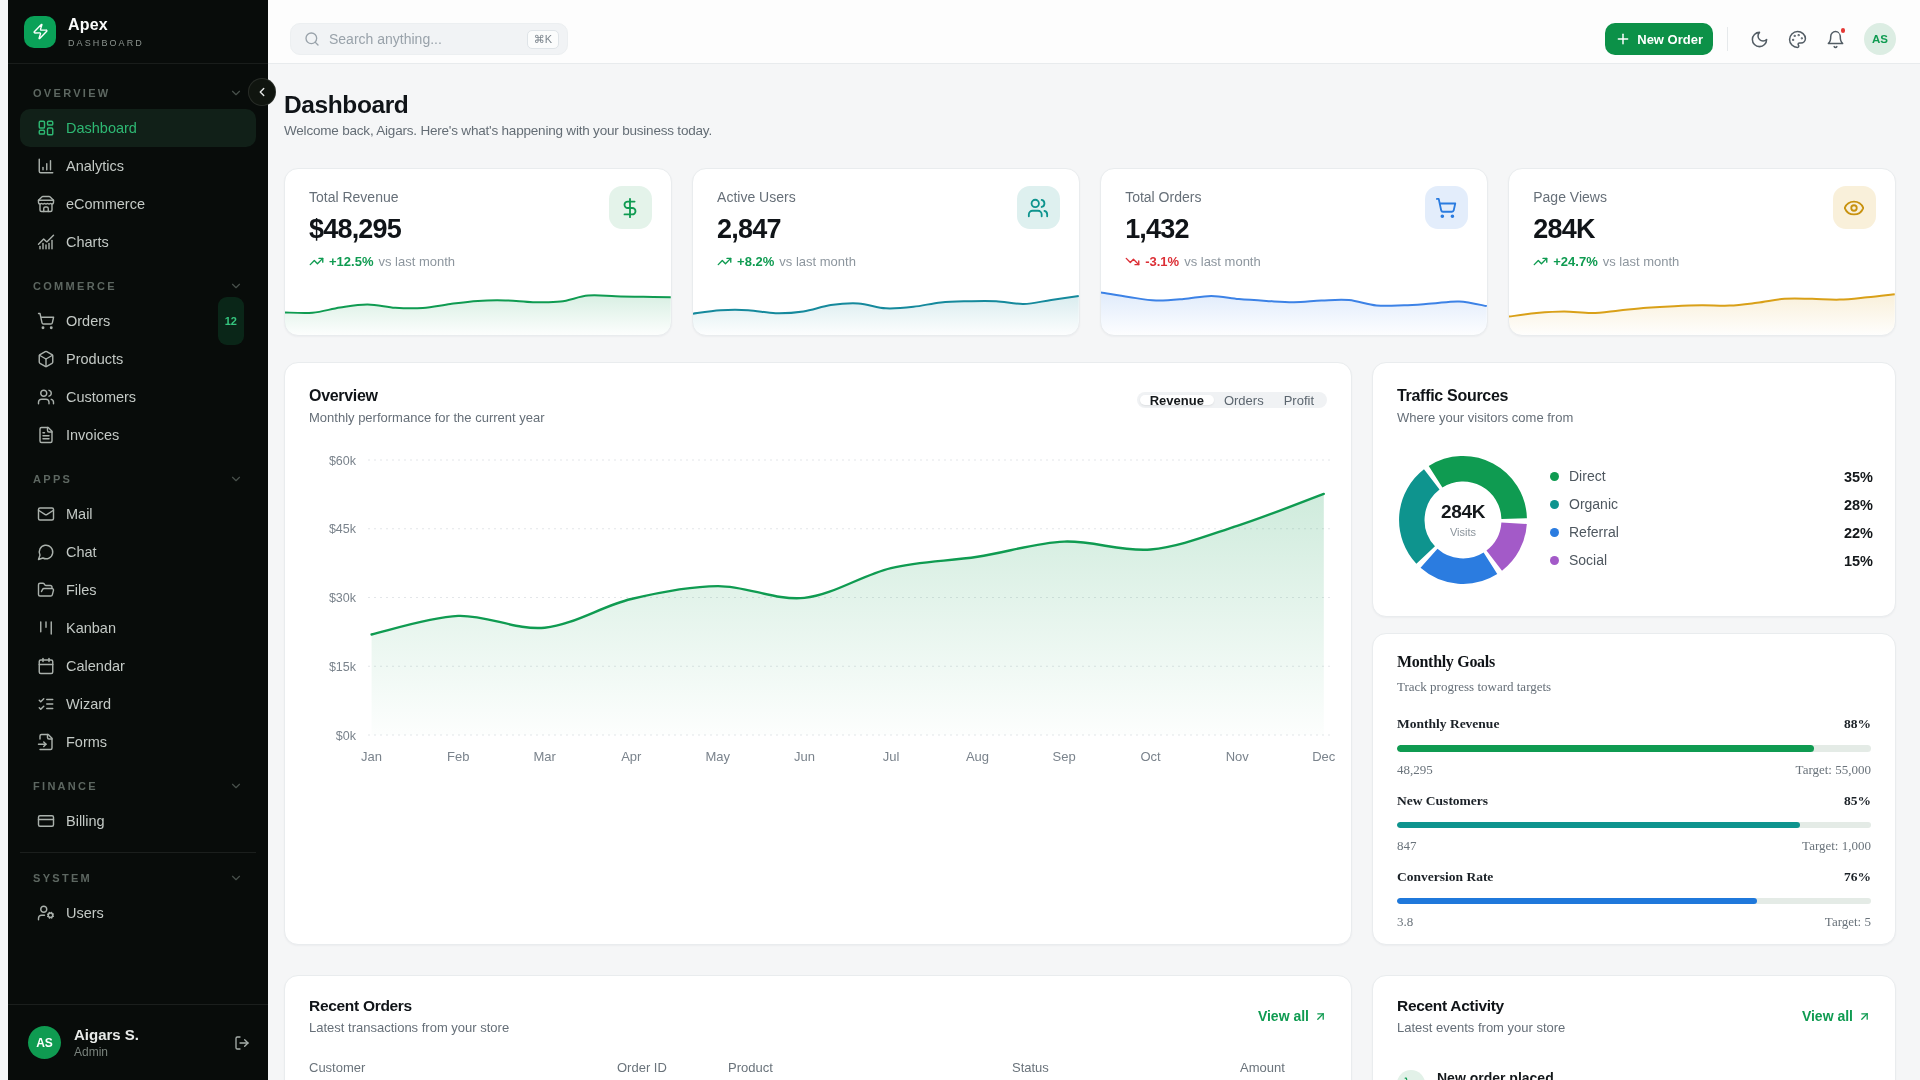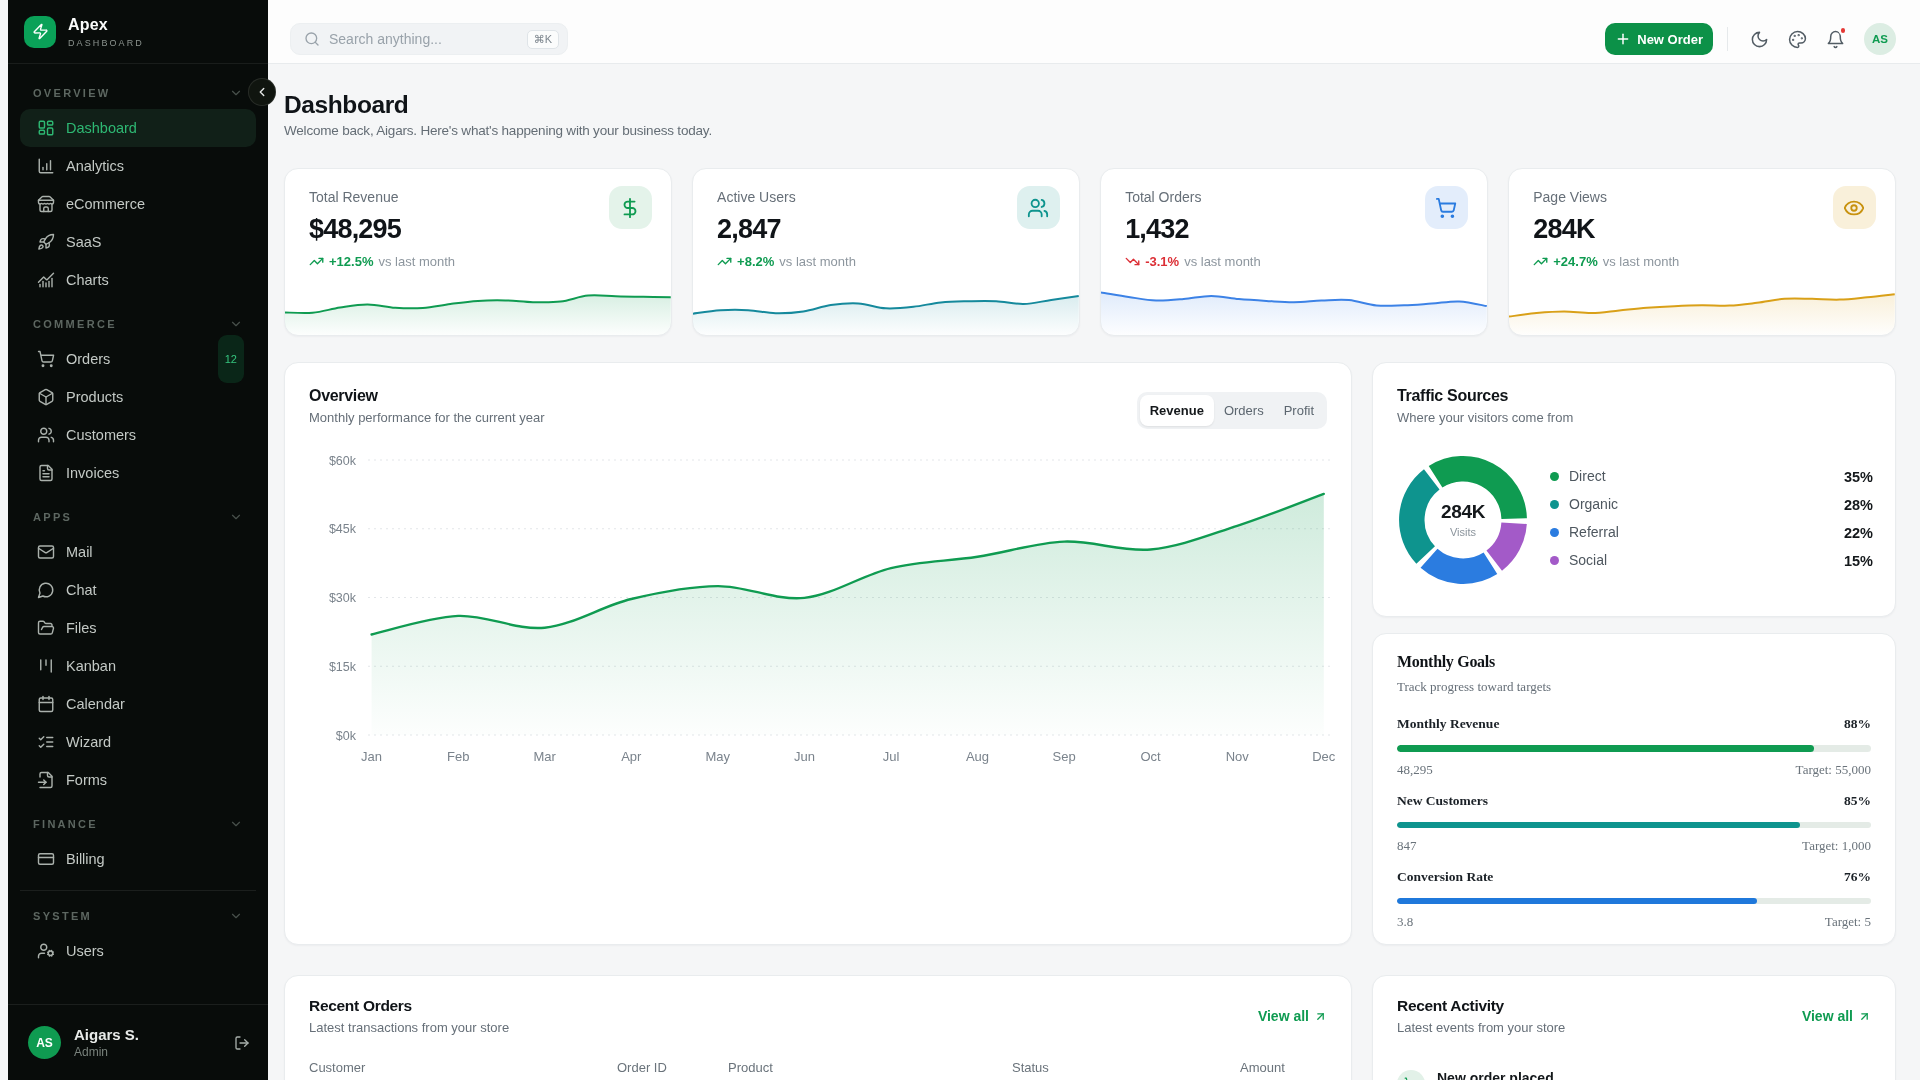--- a/index.html
+++ b/index.html
@@ -15,21 +15,21 @@
 .logo-txt .t2 { font-size:9px; color:#8b938e; letter-spacing:2.1px; margin-top:4px; }
 .nav { position:absolute; top:64px; bottom:76px; left:0; right:0; overflow:hidden; padding-top:13px; }
 .sec-label { height:32px; margin-top:9px; padding:0 25px 0 25px; display:flex; align-items:center; justify-content:space-between; color:#5d6761; font-size:11px; font-weight:bold; letter-spacing:2.3px; }
 .sec-label:first-child { margin-top:0; }
 .sec-label svg { opacity:.75; }
 .item { height:38px; margin:0 12px; border-radius:10px; display:flex; align-items:center; padding:0 12px 0 17px; color:#c3c9c5; font-size:14.5px; }
 .item svg { margin-right:11px; flex:none; color:#aab1ac; }
 .item span.lbl { flex:1; }
 .item.active { background:#112018; color:#2eb873; }
 .item.active svg { color:#2eb873; }
-.badge { background:rgba(20,160,90,.18); color:#35c47e; font-size:11px; font-weight:normal; padding:18px 7px; border-radius:9px; }
+.badge { background:rgba(20,160,90,.18); color:#35c47e; font-size:11px; font-weight:bold; padding:18px 7px; border-radius:9px; }
 .nav-divider { height:1px; background:rgba(255,255,255,0.08); margin:12px 12px 0 12px; }
 .side-footer { position:absolute; bottom:0; left:0; right:0; height:76px; border-top:1px solid rgba(255,255,255,0.08); display:flex; align-items:center; padding:0 18px 0 20px; }
 .av { width:33px; height:33px; border-radius:50%; background:#0f9b51; color:#fff; font-size:12px; font-weight:bold; display:flex; align-items:center; justify-content:center; }
 .sf-txt { margin-left:13px; flex:1; }
 .sf-txt .n { font-size:15px; font-weight:bold; color:#e8ebe9; }
 .sf-txt .r { font-size:12px; color:#79827c; margin-top:2px; }
 .collapse-btn { position:fixed; left:248px; top:78px; width:28px; height:28px; border-radius:50%; background:#10150f; border:1px solid rgba(255,255,255,0.1); display:flex; align-items:center; justify-content:center; z-index:20; color:#e5e8e6; }
 
 .header { position:fixed; left:260px; top:0; right:0; height:64px; background:#fdfdfd; border-bottom:1px solid #e8ebed; display:flex; align-items:center; padding:15px 24px 0 30px; z-index:5; }
 .search { width:278px; height:32px; background:#f1f3f5; border:1px solid #eceff1; border-radius:10px; display:flex; align-items:center; padding:0 8px 0 13px; color:#99a2aa; }
@@ -55,21 +55,21 @@
 .stat .st-v { position:absolute; left:24px; top:45px; font-size:27px; font-weight:bold; color:#101418; letter-spacing:-.8px; }
 .stat .st-d { position:absolute; left:24px; top:85px; font-size:13px; color:#8d969e; display:flex; align-items:center; gap:5px; }
 .stat .st-d b { font-weight:bold; }
 .stat .spark { position:absolute; left:0; bottom:0; width:100%; height:50px; }
 .up { color:#0f9b51; } .down { color:#dc2f36; }
 
 .row2 { display:flex; gap:20px; margin-top:26px; align-items:flex-start; }
 .overview { width:1068px; height:583px; position:relative; }
 .o-title { position:absolute; left:24px; top:24px; font-size:16px; font-weight:bold; color:#101418; letter-spacing:-.3px; }
 .o-sub { position:absolute; left:24px; top:47px; font-size:13px; color:#666f78; }
-.tabs { position:absolute; right:24px; top:29px; background:#f0f2f4; border-radius:10px; padding:3px; display:flex; height:37px; }
+.tabs { position:absolute; right:24px; top:29px; background:#f0f2f4; border-radius:10px; padding:3px; display:flex; height:16px; }
 .tab { font-size:13px; color:#5c666f; padding:0 10px; display:flex; align-items:center; border-radius:8px; }
 .tab.on { background:#fff; color:#14181b; font-weight:bold; box-shadow:0 1px 2px rgba(0,0,0,.08); }
 .sidecol { width:524px; }
 .traffic { width:524px; height:255px; position:relative; }
 .goals { width:524px; height:312px; position:relative; margin-top:16px;font-family:Liberation Serif, serif; }
 .g-row { position:absolute; left:24px; right:24px; }
 .g-head { display:flex; justify-content:space-between; font-size:13.5px; font-weight:bold; color:#1b2127; }
 .g-bar { height:6.5px; border-radius:4px; background:#e4ebe6; margin-top:13px; position:relative; overflow:hidden; }
 .g-bar i { position:absolute; left:0; top:0; bottom:0; border-radius:4px; }
 .g-foot { display:flex; justify-content:space-between; font-size:13px; color:#6a737b; margin-top:10px; }
@@ -133,29 +133,20 @@
         <span class="lbl">Analytics</span>
       </div>
     <div class="item">
         <svg width="18" height="18" viewBox="0 0 24 24" fill="none" stroke="currentColor" stroke-width="1.9" stroke-linecap="round" stroke-linejoin="round">
           <path d="m2 7 4.41-4.41A2 2 0 0 1 7.83 2h8.34a2 2 0 0 1 1.42.59L22 7"></path>
           <path d="M4 12v8a2 2 0 0 0 2 2h12a2 2 0 0 0 2-2v-8"></path>
           <path d="M15 22v-4a2 2 0 0 0-2-2h-2a2 2 0 0 0-2 2v4"></path>
           <path d="M2 7h20v3a2 2 0 0 1-2 2 2.7 2.7 0 0 1-1.59-.63.7.7 0 0 0-.82 0A2.7 2.7 0 0 1 16 12a2.7 2.7 0 0 1-1.59-.63.7.7 0 0 0-.82 0A2.7 2.7 0 0 1 12 12a2.7 2.7 0 0 1-1.59-.63.7.7 0 0 0-.82 0A2.7 2.7 0 0 1 8 12a2.7 2.7 0 0 1-1.59-.63.7.7 0 0 0-.82 0A2.7 2.7 0 0 1 4 12a2 2 0 0 1-2-2z"></path>
         </svg>
         <span class="lbl">eCommerce</span>
-      </div>
-    <div class="item">
-        <svg width="18" height="18" viewBox="0 0 24 24" fill="none" stroke="currentColor" stroke-width="1.9" stroke-linecap="round" stroke-linejoin="round">
-          <path d="M4.5 16.5c-1.5 1.26-2 5-2 5s3.74-.5 5-2c.71-.84.7-2.13-.09-2.91a2.18 2.18 0 0 0-2.91-.09z"></path>
-          <path d="m12 15-3-3a22 22 0 0 1 2-3.95A12.88 12.88 0 0 1 22 2c0 2.72-.78 7.5-6 11a22.35 22.35 0 0 1-4 2z"></path>
-          <path d="M9 12H4s.55-3.03 2-4c1.62-1.08 5 0 5 0"></path>
-          <path d="M12 15v5s3.03-.55 4-2c1.08-1.62 0-5 0-5"></path>
-        </svg>
-        <span class="lbl">SaaS</span>
       </div>
     <div class="item">
         <svg width="18" height="18" viewBox="0 0 24 24" fill="none" stroke="currentColor" stroke-width="1.9" stroke-linecap="round" stroke-linejoin="round">
           <path d="M12 16v5"></path>
           <path d="M16 14v7"></path>
           <path d="M20 10v11"></path>
           <path d="m22 3-8.6 8.6a.5.5 0 0 1-.7 0L9.3 8.3a.5.5 0 0 0-.7 0L2 15"></path>
           <path d="M4 18v3"></path>
           <path d="M8 14v7"></path>
         </svg>

